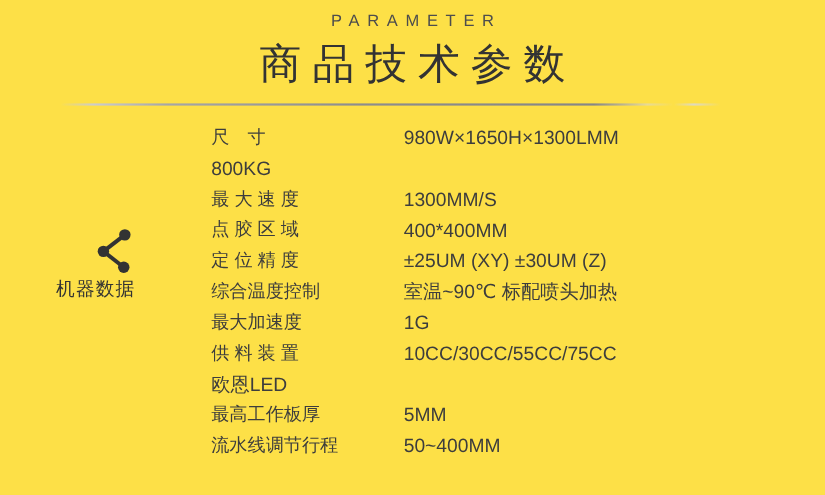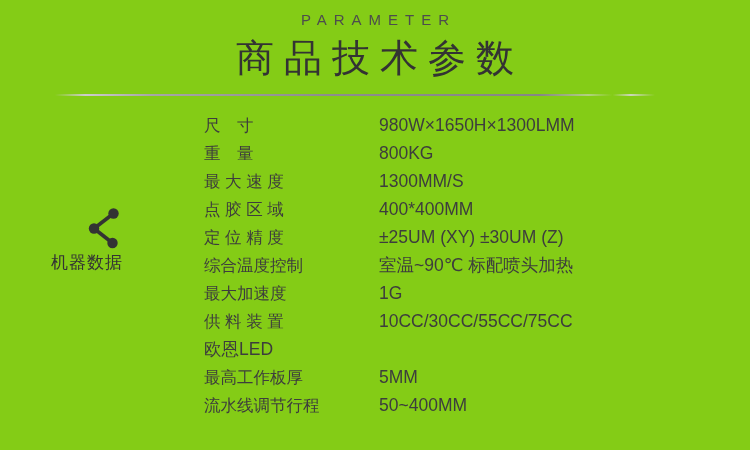--- a/index.html
+++ b/index.html
@@ -1,20 +1,20 @@
 <!DOCTYPE html>
 <html><head>
 <meta charset="utf-8">
 <style>
   html, body { margin: 0; padding: 0; background: #ffffff; }
   .page {
     position: relative;
     width: 750px;
     height: 450px;
-    background: #84cc16;
+    background: #fde047;
     overflow: hidden;
     font-family: "Liberation Sans", "DejaVu Sans", sans-serif;
     color: #3d3d3d;
   }
   .eyebrow {
     position: absolute;
     top: 11px;
     left: 0;
     width: 100%;
     box-sizing: border-box;
@@ -71,21 +71,21 @@
   .machine-data .icon svg { display: block; width: 100%; height: 100%; }
   .icon-label {
     margin-top: 2px;
     font-size: 17px;
     letter-spacing: 1px;
     color: #333333;
     white-space: nowrap;
   }
   .spec-table {
     position: absolute;
-    left: 204px;
+    left: 192px;
     top: 111px;
     width: 480px;
   }
   .spec-row {
     display: flex;
     height: 28px;
     line-height: 28px;
     white-space: nowrap;
   }
   .spec-label {
@@ -124,21 +124,20 @@
     </span>
     <div class="icon-label">机器数据</div>
   </div>
 
   <div class="spec-table">
     <div class="spec-row">
       <span class="spec-label">尺　寸</span>
       <span class="spec-value">980W×1650H×1300LMM</span>
     </div>
     <div class="spec-row">
-      <span class="spec-label">重　量</span>
       <span class="spec-value">800KG</span>
     </div>
     <div class="spec-row">
       <span class="spec-label">最 大 速 度</span>
       <span class="spec-value">1300MM/S</span>
     </div>
     <div class="spec-row">
       <span class="spec-label">点 胶 区 域</span>
       <span class="spec-value">400*400MM</span>
     </div>

